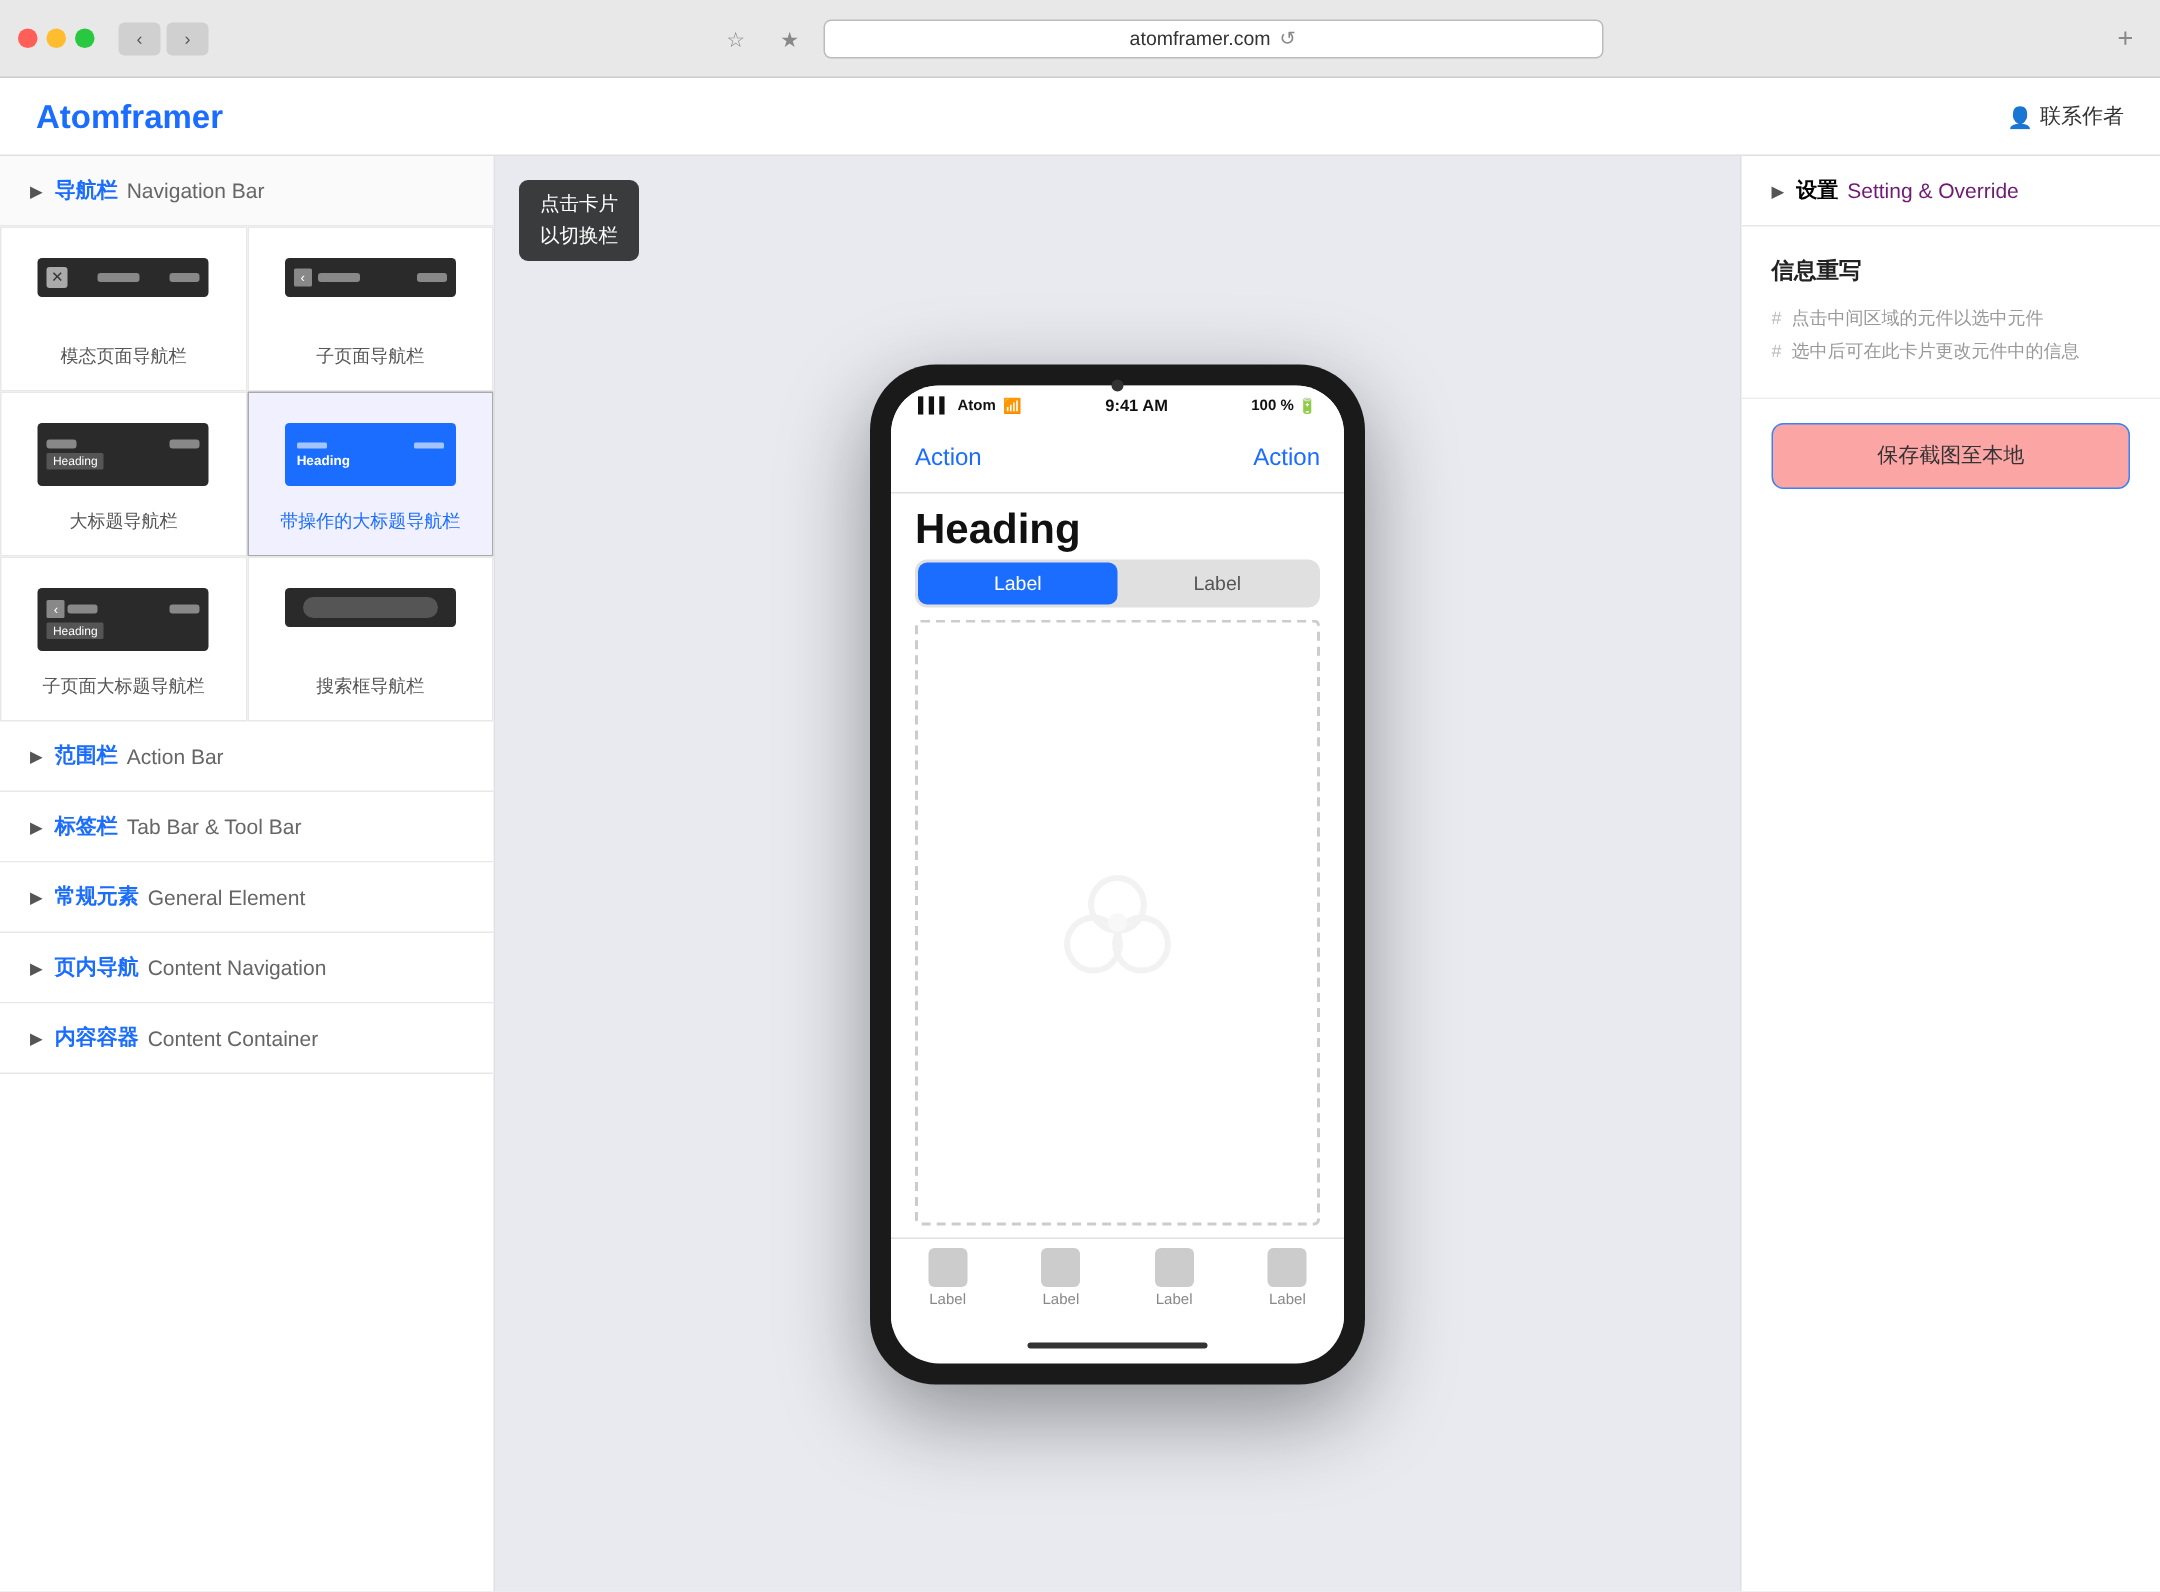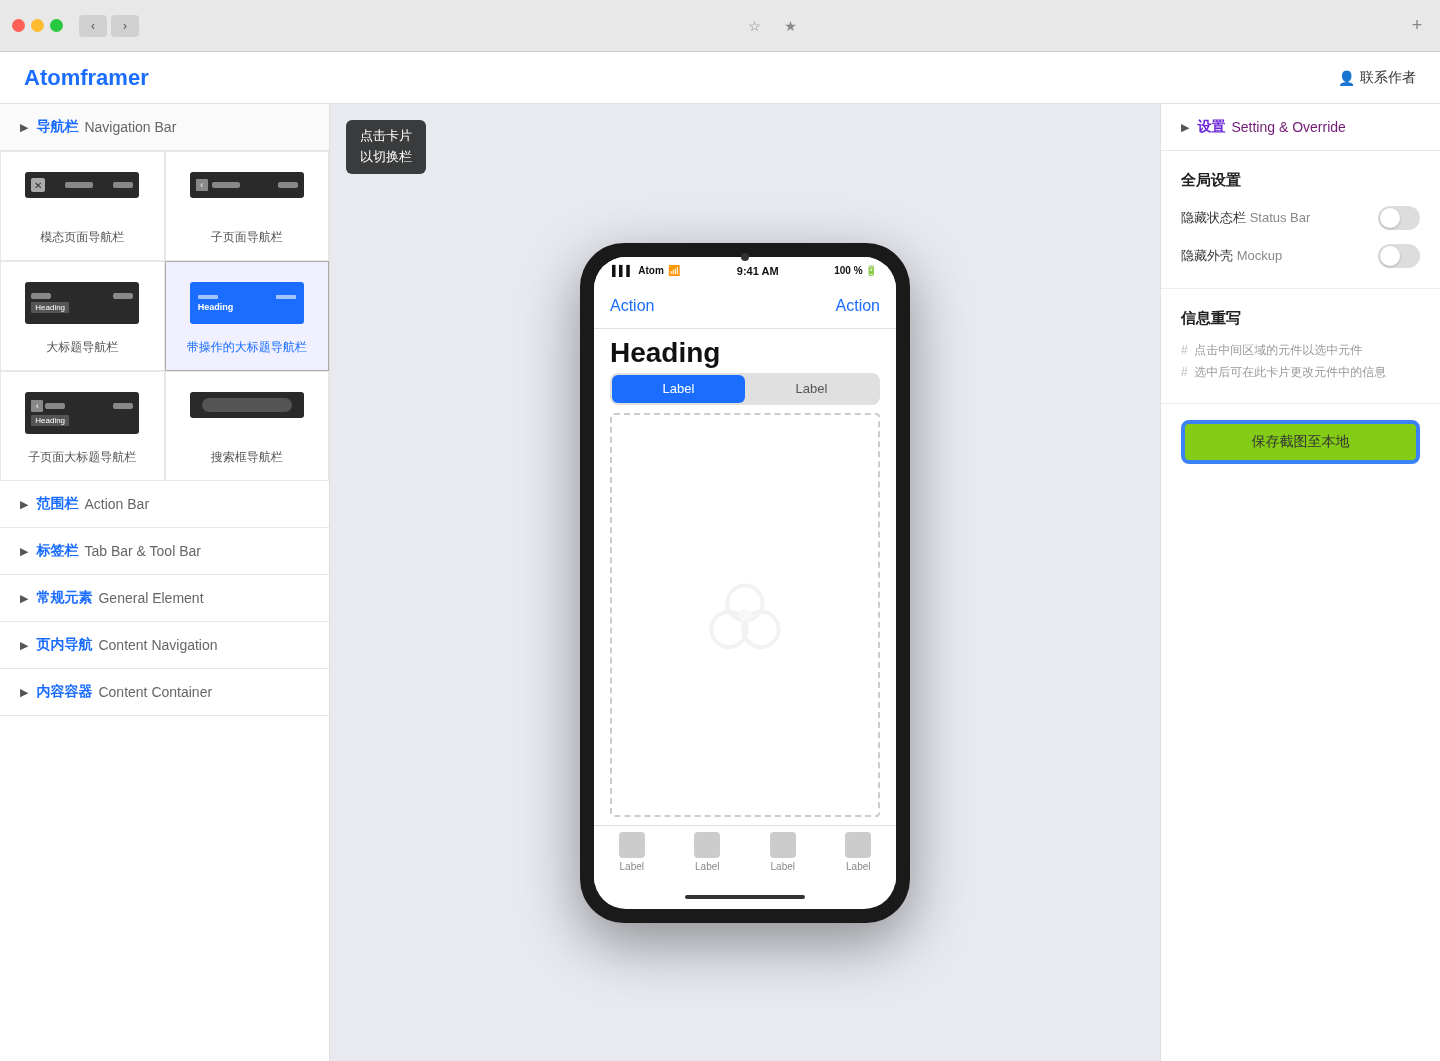--- a/index.html
+++ b/index.html
@@ -287,21 +287,21 @@
       overflow-y: auto;
       flex-shrink: 0;
     }
     .right-panel-header {
       display: flex;
       align-items: center;
       padding: 14px 20px;
       border-bottom: 1px solid #e8e8e8;
       cursor: pointer;
     }
-    .settings-title-cn { font-size: 14px; font-weight: 600; color: #6d28d9; margin-right: 6px; }
+    .settings-title-cn { font-size: 14px; font-weight: 600; color: #000000; margin-right: 6px; }
     .settings-title-en { font-size: 14px; color: #701a75; }
 
     .settings-section {
       padding: 20px;
       border-bottom: 1px solid #eee;
     }
     .settings-section-title { font-size: 15px; font-weight: 600; color: #222; margin-bottom: 16px; }
     .settings-row {
       display: flex;
       align-items: center;
@@ -322,22 +322,22 @@
 
     .info-rewrite-section { padding: 20px; border-bottom: 1px solid #eee; }
     .info-rewrite-title { font-size: 15px; font-weight: 600; color: #222; margin-bottom: 12px; }
     .info-rewrite-hint { font-size: 12px; color: #999; line-height: 1.8; }
     .hint-hash { color: #bbb; }
 
     .save-btn-section { padding: 16px 20px; }
     .save-btn {
       width: 100%;
       height: 44px;
-      background: #84cc16;
-      border: 4px solid #3b82f6;
+      background: #fca5a5;
+      border: 1px solid #3b82f6;
       border-radius: 8px;
       font-size: 14px;
       color: #333;
       cursor: pointer;
       display: flex;
       align-items: center;
       justify-content: center;
     }
 
     
@@ -361,20 +361,24 @@
     <div class="tl tl-yellow"></div>
     <div class="tl tl-green"></div>
   </div>
   <div class="nav-arrows">
     <div class="nav-btn">‹</div>
     <div class="nav-btn">›</div>
   </div>
   <div class="address-bar-wrapper">
     <div class="star-btn">☆</div>
     <div class="star-btn">★</div>
+    <div class="address-bar">
+      <span>atomframer.com</span>
+      <span class="reload-btn">↺</span>
+    </div>
   </div>
   <div class="add-tab">+</div>
 </div>
 
 <div class="app-header">
   <div class="app-logo">Atomframer</div>
   <div class="contact-link">
     <span>👤</span>
     <span>联系作者</span>
   </div>
@@ -577,41 +581,20 @@
   </div>
 
   <div class="right-panel">
 
     <div class="right-panel-header">
       <span class="section-arrow">▶</span>
       <span class="settings-title-cn">设置</span>
       <span class="settings-title-en">Setting &amp; Override</span>
     </div>
 
-    <div class="settings-section">
-      <div class="settings-section-title">全局设置</div>
-
-      <div class="settings-row">
-        <span class="settings-label">
-          <span>隐藏状态栏</span>&nbsp;<span style="color:#888;">Status Bar</span>
-        </span>
-        <div class="toggle-track">
-          <div class="toggle-thumb"></div>
-        </div>
-      </div>
-
-      <div class="settings-row">
-        <span class="settings-label">
-          <span>隐藏外壳</span>&nbsp;<span style="color:#888;">Mockup</span>
-        </span>
-        <div class="toggle-track">
-          <div class="toggle-thumb"></div>
-        </div>
-      </div>
-    </div>
 
     <div class="info-rewrite-section">
       <div class="info-rewrite-title">信息重写</div>
       <div class="info-rewrite-hint">
         <div>
           <span class="hint-hash"># &nbsp;</span><span>点击中间区域的元件以选中元件</span>
         </div>
         <div>
           <span class="hint-hash"># &nbsp;</span><span>选中后可在此卡片更改元件中的信息</span>
         </div>

